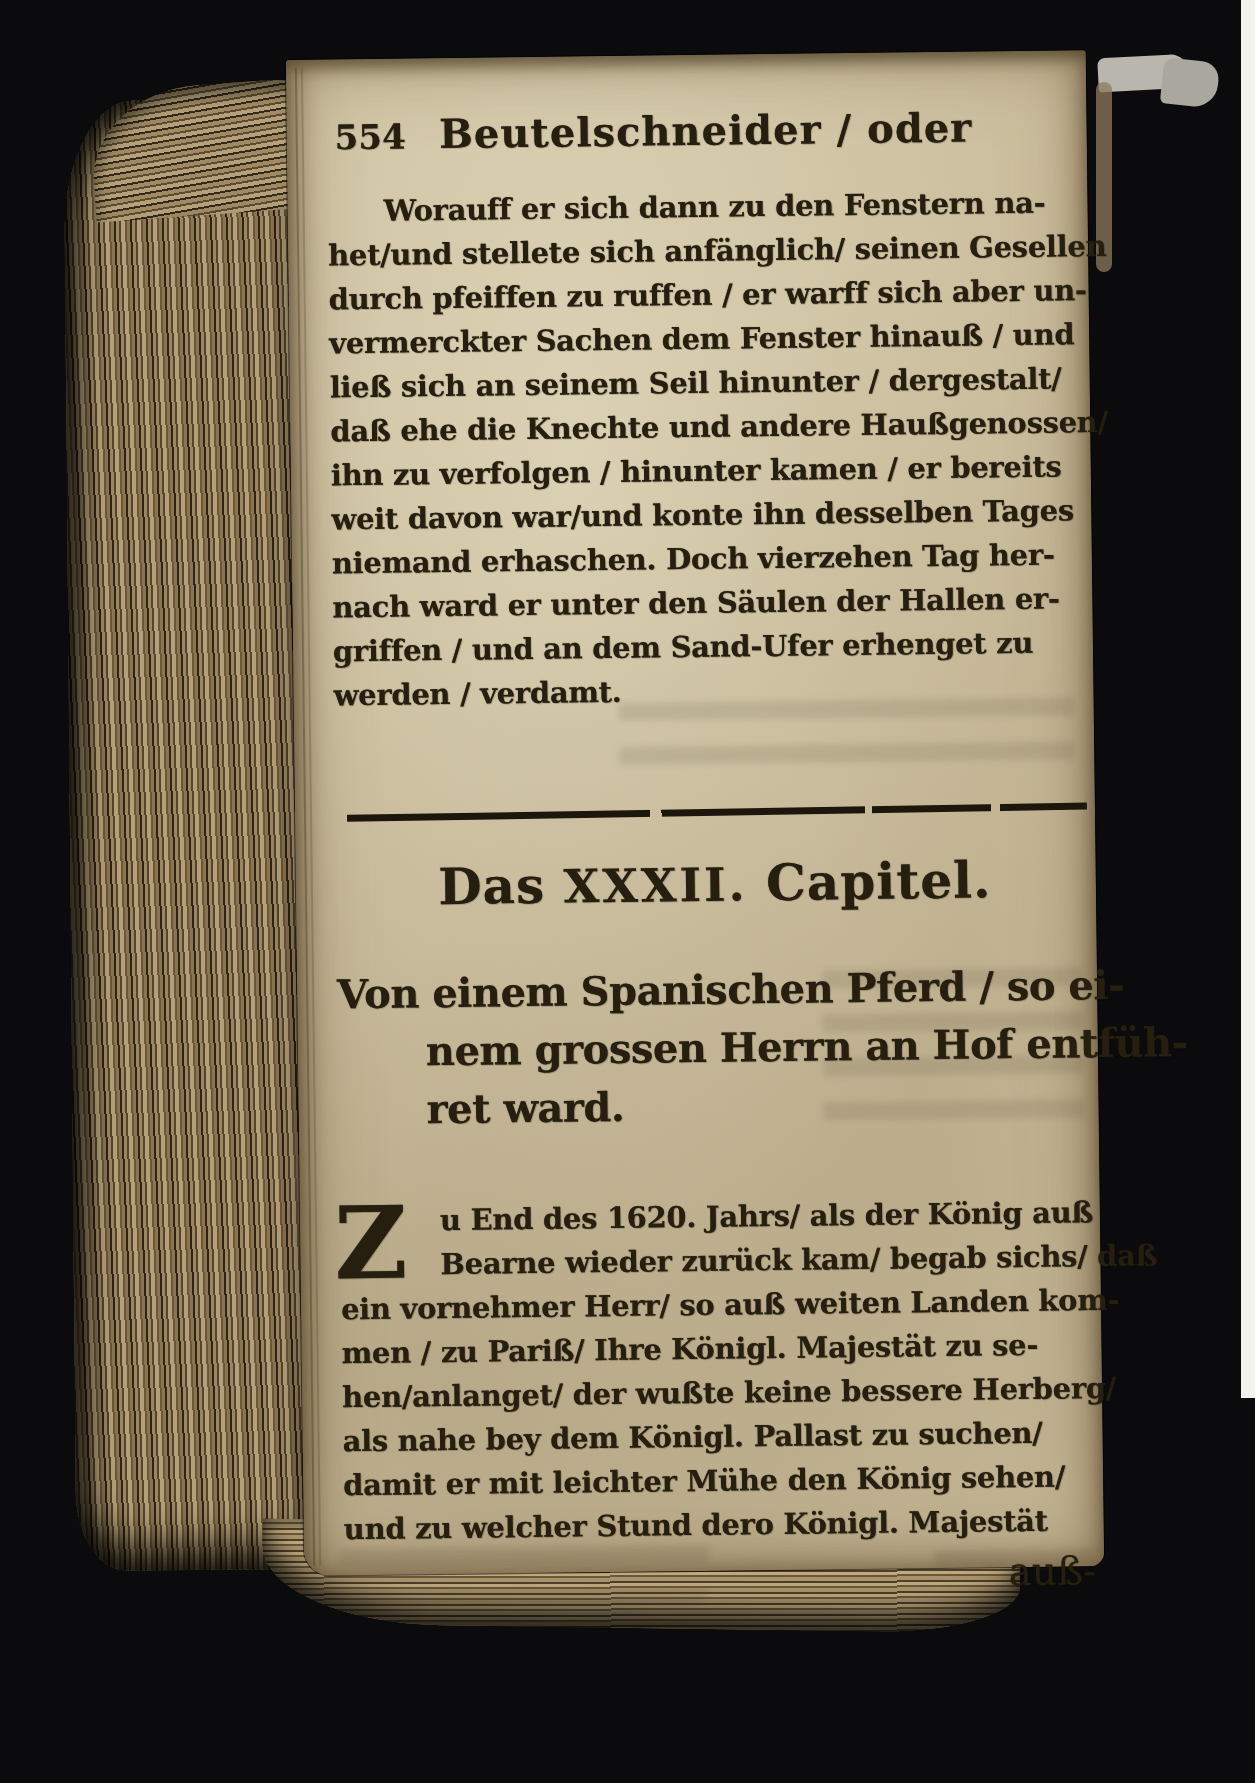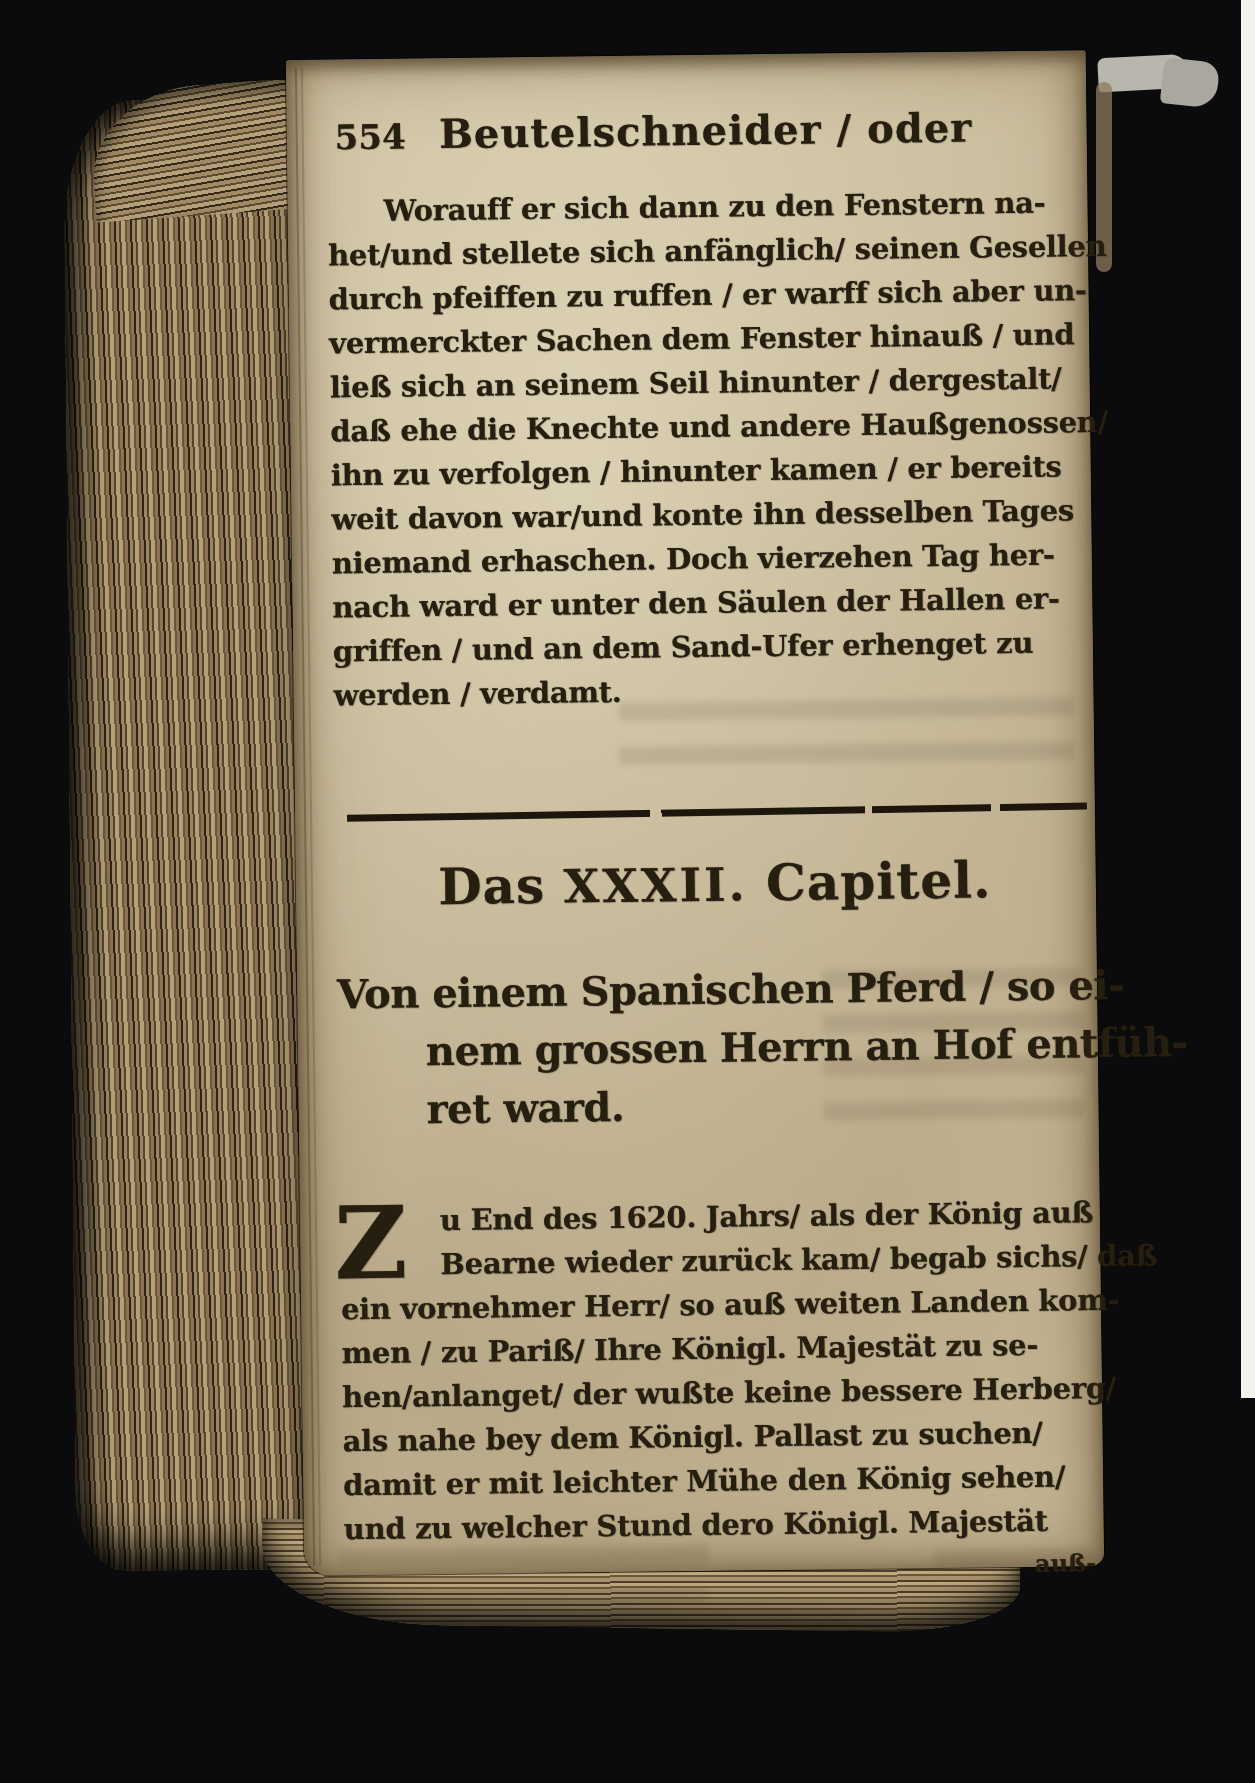--- a/index.html
+++ b/index.html
@@ -94,21 +94,21 @@
     transform:rotate(-.25deg);
   }
   .chapter{position:absolute; top:798px; left:0; right:0; text-align:center; font-size:50px; line-height:62px; letter-spacing:1px;}
   .chapter .roman{font-size:46px; letter-spacing:3px;}
   .subheading{position:absolute; top:906px; left:0; right:0;}
   .sline{height:58px; line-height:58px; font-size:40px; white-space:nowrap; letter-spacing:-.5px;}
   .sline.ind{padding-left:88px;}
   .para2{top:1140px;}
   .dropcap{position:absolute; left:-6px; top:-4px; font-size:100px; line-height:96px;}
   .bline.ind{padding-left:100px;}
-  .catchword{position:absolute; top:1498px; right:6px; font-size:24px; font-weight:700;}
+  .catchword{position:absolute; top:1498px; right:6px; font-size:39px; font-weight:400;}
 </style>
 </head>
 <body>
 
 <div class="stage">
   <div class="scan-strip"></div>
 
   <div class="stack"></div>
   <div class="stack-cap"></div>
   <div class="stack-bottom"></div>

